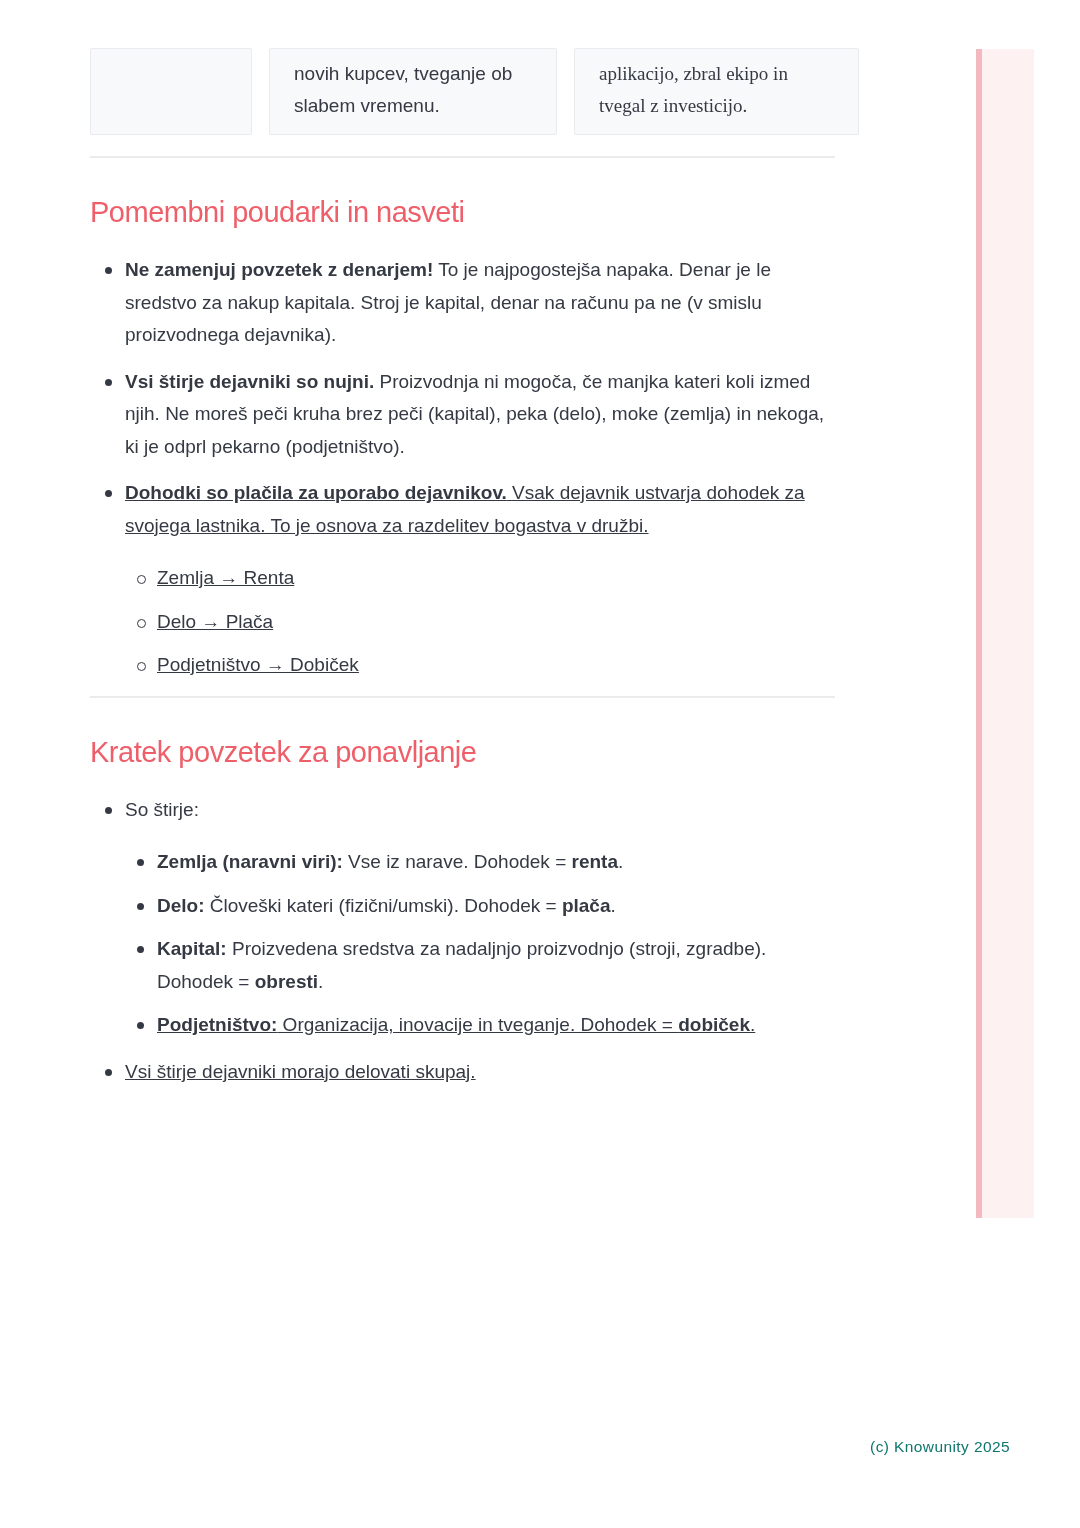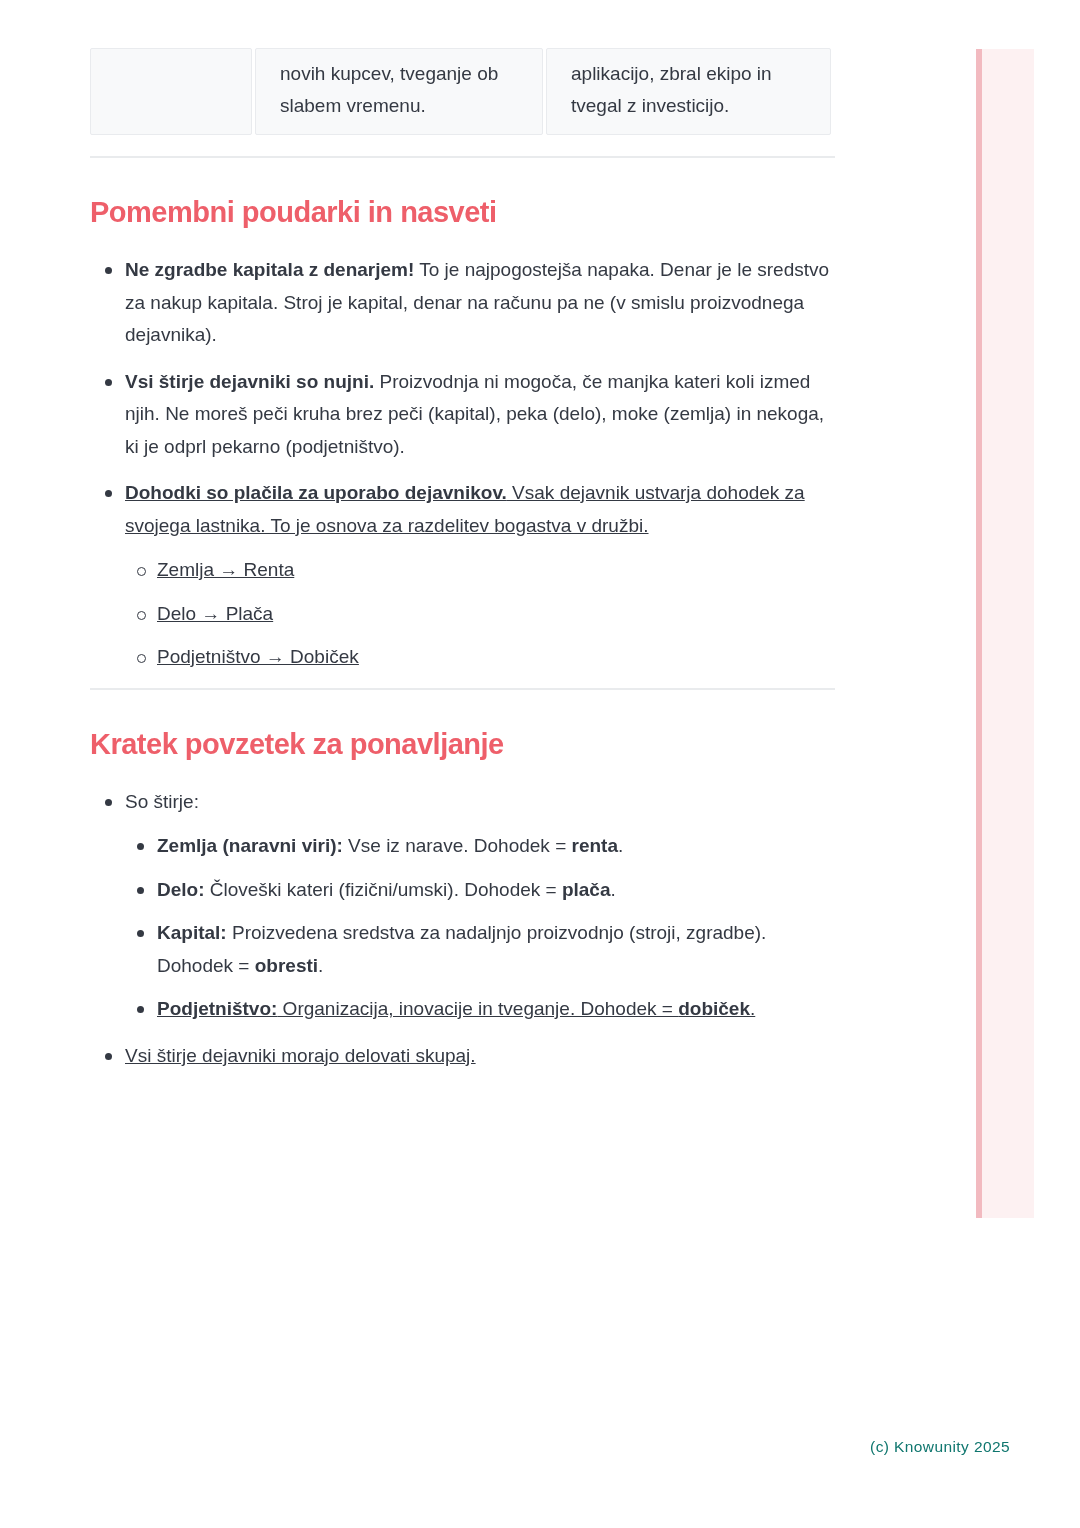--- a/index.html
+++ b/index.html
@@ -18,43 +18,43 @@
     background: #fdf1f2;
     border-left: 6px solid #f2bac0;
     box-sizing: border-box;
   }
   .content {
     position: absolute;
     left: 90px; top: 48px;
     width: 745px;
   }
   
-  .table-frag { display: flex; gap: 3px; margin: 0 0 21px 0; align-items: stretch; }
+  .table-frag { display: flex; gap: 17px; margin: 0 0 21px 0; align-items: stretch; }
   .cell {
     background: #f8f9fa;
     border: 1px solid #e9ebee;
     border-radius: 2px;
     padding: 9px 24px 12px 24px;
     font-size: 19px; line-height: 32px;
     box-sizing: border-box;
     min-height: 85px;
   }
   .cell-1 { width: 162px; flex: none; }
   .cell-2 { width: 288px; flex: none; }
-  .cell-3 { width: 285px; flex: none; }
+  .cell-3 { width: 285px; flex: none; font-family: Liberation Serif, serif; }
   
   hr.divider {
     border: none;
     border-top: 2px solid #e9ebed;
     margin: 14px 0 0 0;
   }
   h2.heading {
     color: #ee5f6a;
     font-size: 29px; line-height: 36px;
-    font-weight: 700;
+    font-weight: 400;
     letter-spacing: -0.5px;
     margin: 36px 0 24px 0;
   }
   
   ul.blist { list-style: none; margin: 0; padding: 0; font-size: 19px; line-height: 32.5px; }
   .li { display: flex; margin: 0 0 14px 0; }
   ul.blist > .li:last-child { margin-bottom: 0; text-decoration: underline; }
   .mk {
     flex: 0 0 35px;
     box-sizing: border-box;
@@ -65,21 +65,21 @@
     border-radius: 50%; background: #343943;
   }
   .circle {
     display: block; width: 9px; height: 9px;
     border-radius: 50%;
     border: 1.5px solid #343943;
     background: transparent;
     box-sizing: border-box;
   }
   .li-body { flex: 1; min-width: 0; }
-  ul.sub { margin-top: 12px; }
+  ul.sub { margin-top: 20px; }
   ul.sub .li { margin-bottom: 11px; }
   ul.sub .mk { flex: 0 0 32px; padding: 13px 0 0 12px; }
   b { font-weight: 700; }
   
   .footer {
     position: absolute;
     top: 1438px; right: 70px;
     font-size: 15.5px;
     letter-spacing: 0.4px;
     color: #0f766e;
@@ -102,21 +102,21 @@
 
     <hr class="divider">
 
     <h2 class="heading">Pomembni poudarki in nasveti</h2>
 
     <ul class="blist">
       <li class="li">
         <span class="mk">
             <i class="dot"></i>
           </span>
-        <div class="li-body"><b>Ne zgradbe kapitala z denarjem!</b><span> To je najpogostejša napaka. Denar je le sredstvo za nakup kapitala. Stroj je kapital, denar na računu pa ne (v smislu proizvodnega dejavnika).</span></div>
+        <div class="li-body"><b>Ne zamenjuj povzetek z denarjem!</b><span> To je najpogostejša napaka. Denar je le sredstvo za nakup kapitala. Stroj je kapital, denar na računu pa ne (v smislu proizvodnega dejavnika).</span></div>
       </li>
       <li class="li">
         <span class="mk">
             <i class="dot"></i>
           </span>
         <div class="li-body"><b>Vsi štirje dejavniki so nujni.</b><span> Proizvodnja ni mogoča, če manjka kateri koli izmed njih. Ne moreš peči kruha brez peči (kapital), peka (delo), moke (zemlja) in nekoga, ki je odprl pekarno (podjetništvo).</span></div>
       </li>
       <li class="li">
         <span class="mk">
             <i class="dot"></i>

